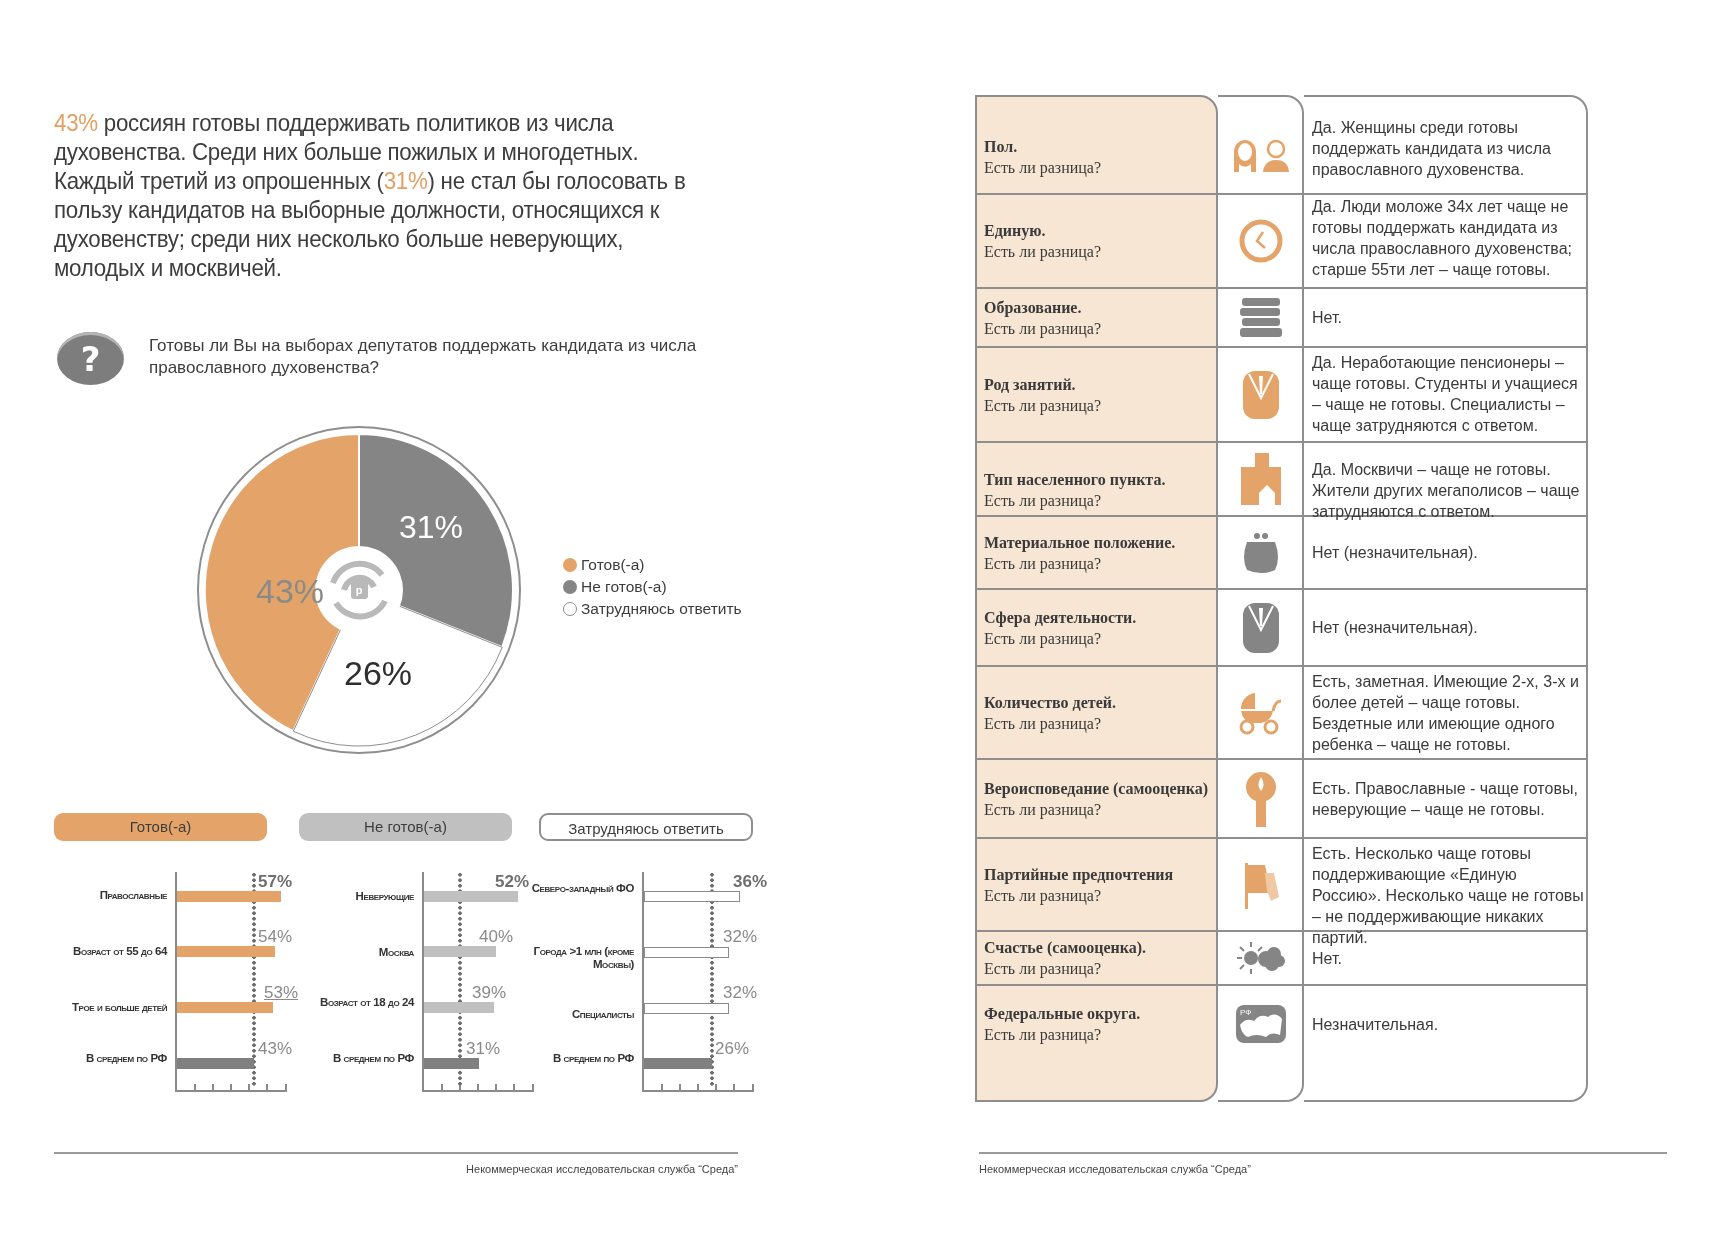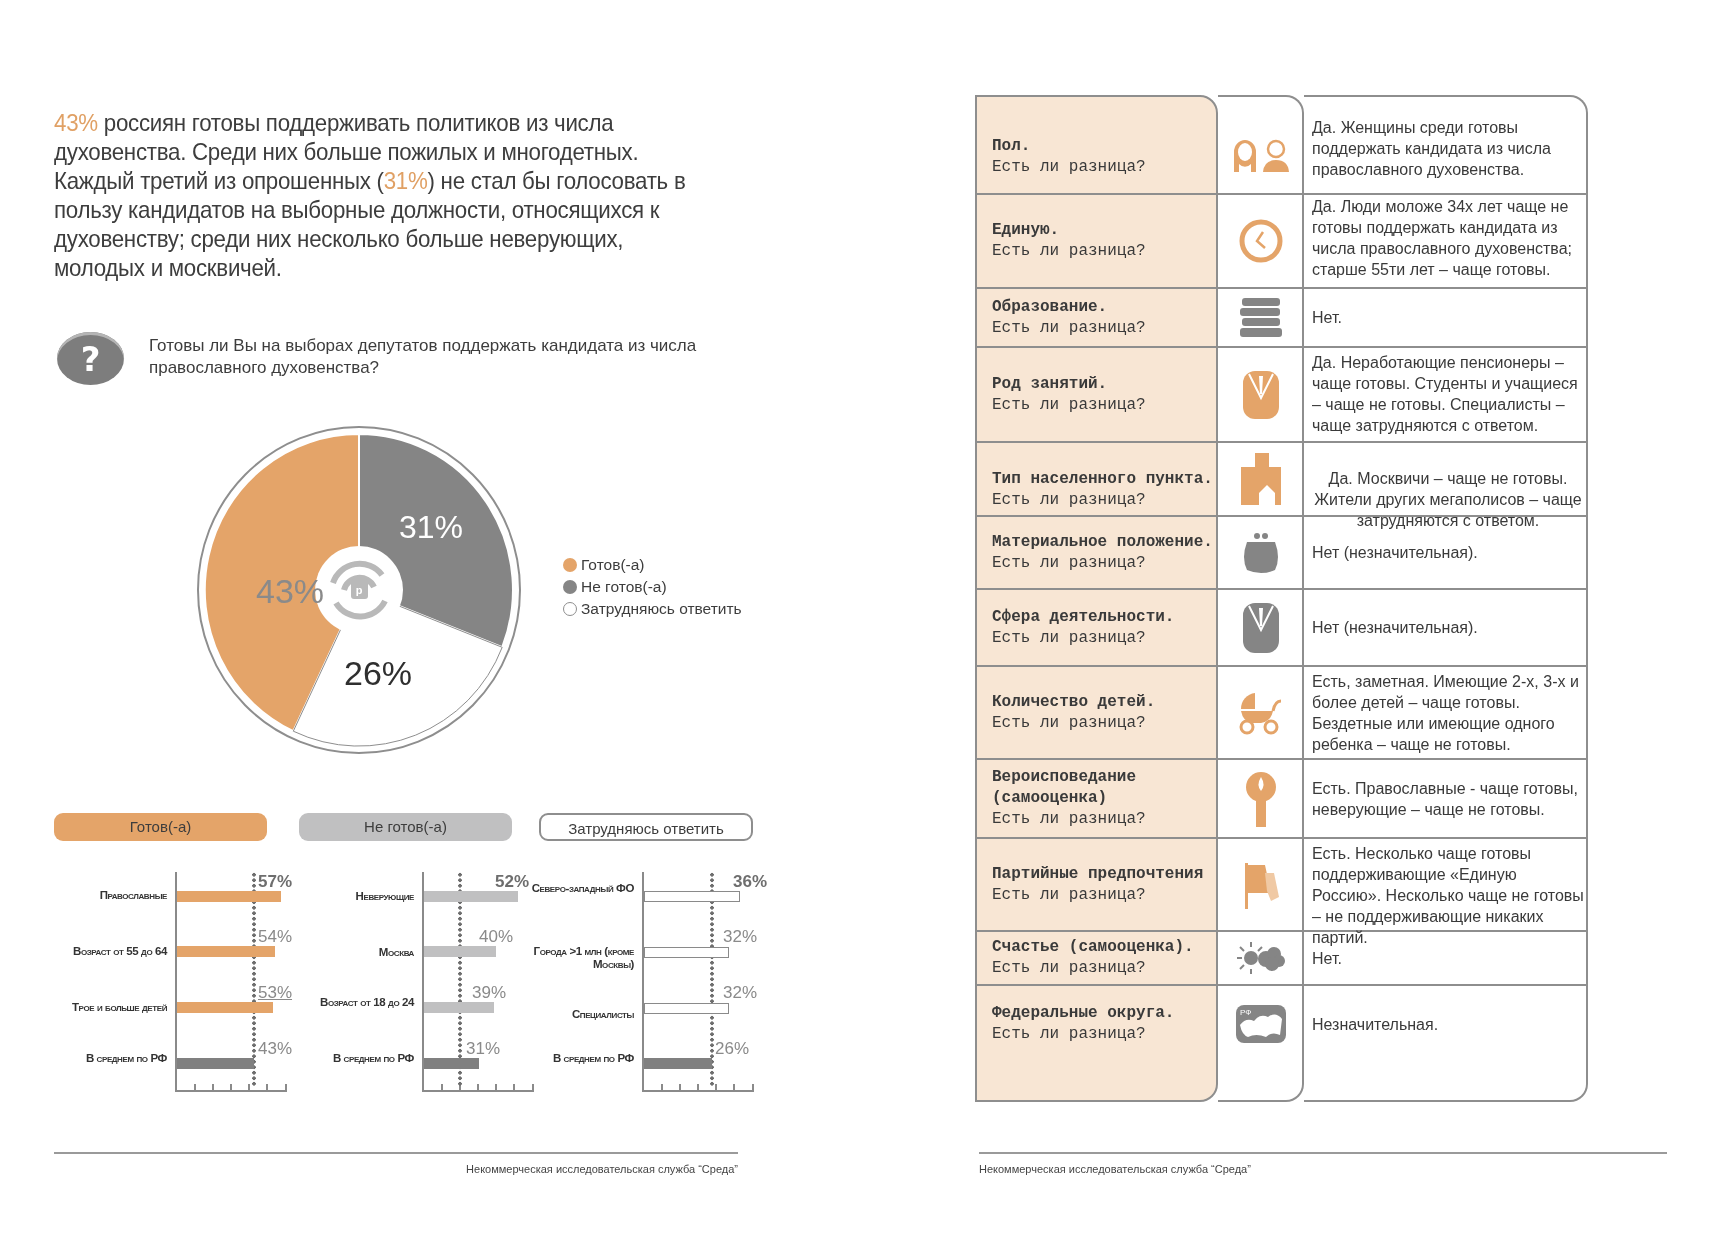--- a/index.html
+++ b/index.html
@@ -40,21 +40,21 @@
 
   
   #tbl { left:975px; top:95px; width:613px; height:1007px; }
   #tbl-col1 { left:0; top:0; width:243px; height:1007px; background:#f8e6d4; border:2px solid #8e8e8e; box-sizing:border-box;
               border-top-right-radius:18px; border-bottom-right-radius:18px; }
   #tbl-col2 { left:243px; top:0; width:86px; height:1007px; border-top:2px solid #8e8e8e; border-bottom:2px solid #8e8e8e; box-sizing:border-box;
               border-right:2px solid #8e8e8e; border-top-right-radius:18px; border-bottom-right-radius:18px; }
   #tbl-col3 { left:329px; top:0; width:284px; height:1007px; border:2px solid #8e8e8e; border-left:none; box-sizing:border-box;
               border-top-right-radius:18px; border-bottom-right-radius:18px; }
   .row-line { left:0; width:613px; height:2px; background:#8e8e8e; }
-  .cell-q { left:9px; width:230px; font-size:16px; line-height:21px; color:#3a3a3a; font-family:Liberation Mono, monospace;margin-left:8px; }
+  .cell-q { left:9px; width:230px; font-size:16px; line-height:21px; color:#3a3a3a; font-family:Liberation Serif, serif; }
   .cell-q b { font-weight:bold; }
   .cell-a { left:337px; width:272px; font-size:16px; line-height:21px; color:#3a3a3a; font-family:"Liberation Sans",sans-serif; }
   .cell-icon { left:243px; width:86px; display:flex; align-items:center; justify-content:center; }
   .vcenter { display:flex; flex-direction:column; justify-content:center; }
 </style>
 </head>
 <body>
 
 <div id="intro" class="abs"><span class="hl">43%</span><span> россиян готовы поддерживать политиков из числа духовенства. Среди них больше пожилых и многодетных. Каждый третий из опрошенных (</span><span class="hl">31%</span><span>) не стал бы голосовать в пользу кандидатов на выборные должности, относящихся к духовенству; среди них несколько больше неверующих, молодых и москвичей.</span></div>
 
@@ -105,21 +105,21 @@
   <div class="abs bar-label" style="left:40px; width:127px; top:889px;">Православные</div>
   <div class="abs" style="left:177px; top:891px; width:104px; height:11px; background:#e4a469;"></div>
   <div class="abs bar-val" style="left:258px; top:872px; color:#6e6e6e; font-weight:bold;">57%</div>
 
   <div class="abs bar-label" style="left:40px; width:127px; top:945px;">Возраст от 55 до 64</div>
   <div class="abs" style="left:177px; top:946px; width:98px; height:11px; background:#e4a469;"></div>
   <div class="abs bar-val" style="left:258px; top:927px;">54%</div>
 
   <div class="abs bar-label" style="left:40px; width:127px; top:1001px;">Трое и больше детей</div>
   <div class="abs" style="left:177px; top:1002px; width:96px; height:11px; background:#e4a469;"></div>
-  <div class="abs bar-val" style="left:258px; top:983px;text-decoration:underline;">53%</div>
+  <div class="abs bar-val" style="left:264px; top:983px;text-decoration:underline;">53%</div>
 
   <div class="abs bar-label" style="left:40px; width:127px; top:1052px;">В среднем по РФ</div>
   <div class="abs" style="left:177px; top:1058px; width:77px; height:11px; background:#808080;"></div>
   <div class="abs bar-val" style="left:258px; top:1039px;">43%</div>
 </div>
 
 <div>
   <div class="abs axis-v" style="left:422px; top:872px; height:219px;"></div>
   <div class="abs axis-h" style="left:422px; top:1090px; width:112px;"></div>
   <div class="abs tick" style="left:441px; top:1084px;"></div>
@@ -254,21 +254,21 @@
       <b>Тип населенного пункта.</b>
       <span>Есть ли разница?</span>
     </div>
   <div class="abs cell-icon" style="top:348px; height:72px;">
     <svg width="44" height="52" viewBox="0 0 44 52">
         <rect x="16" y="0" width="14" height="52" fill="#e4a469"></rect>
         <rect x="2" y="14" width="40" height="38" fill="#e4a469"></rect>
         <path d="M20 52 V40 L28 32 L36 40 V52 Z" fill="#fff"></path>
       </svg>
   </div>
-  <div class="abs cell-a" style="top:373px;text-align:center;">Да. Москвичи – чаще не готовы. Жители других мегаполисов – чаще затрудняются с ответом.</div>
+  <div class="abs cell-a" style="top:364px;">Да. Москвичи – чаще не готовы. Жители других мегаполисов – чаще затрудняются с ответом.</div>
 
   <div class="abs cell-q vcenter" style="top:422px; height:71px;">
       <b>Материальное положение.</b>
       <span>Есть ли разница?</span>
     </div>
   <div class="abs cell-icon" style="top:422px; height:71px;">
     <svg width="40" height="42" viewBox="0 0 40 42">
         <circle cx="16" cy="4" r="3" fill="#858585"></circle>
         <circle cx="24" cy="4" r="3" fill="#858585"></circle>
         <path d="M6 10 H34 Q40 26 34 38 Q20 44 6 38 Q0 26 6 10 Z" fill="#858585"></path>

